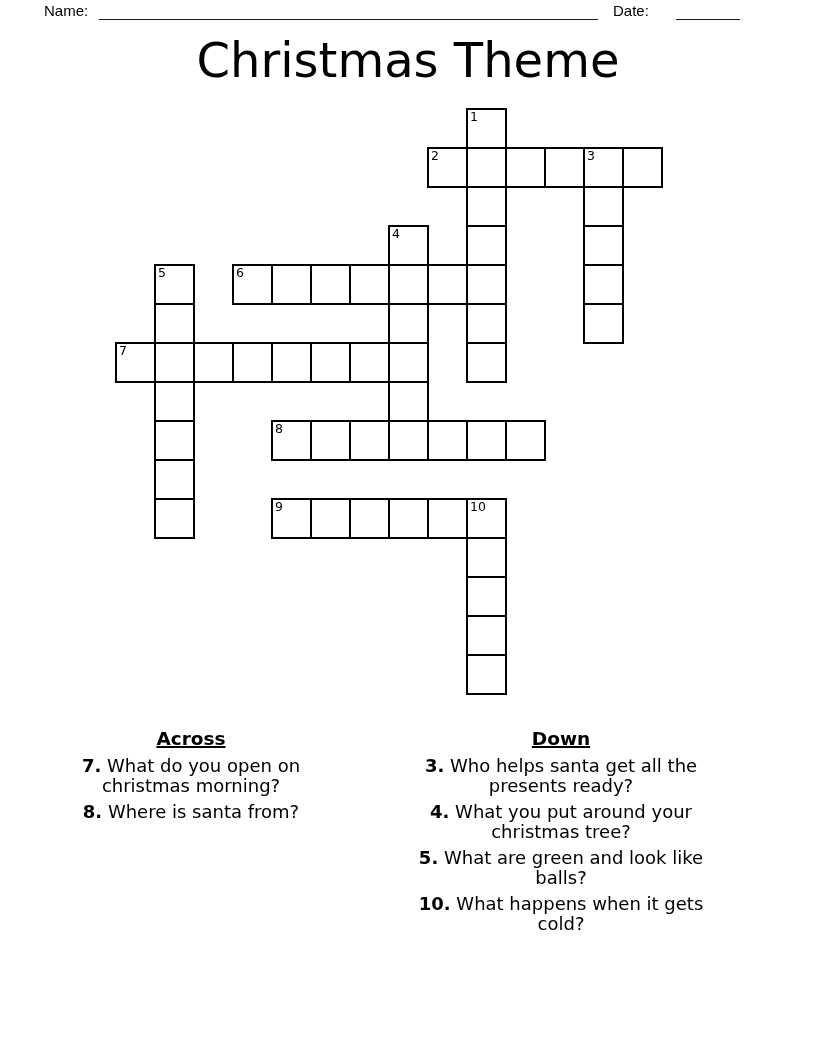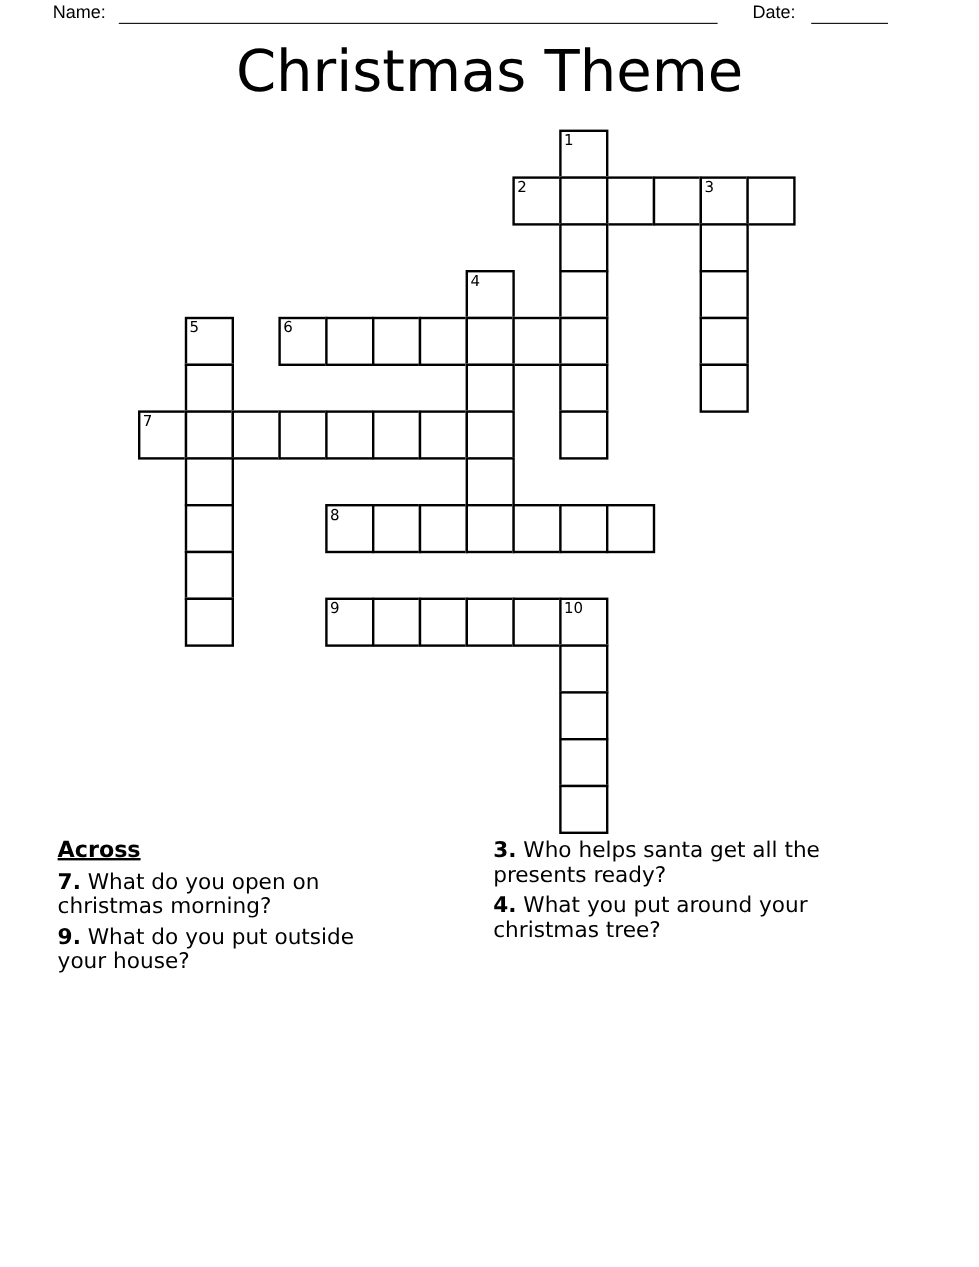--- a/index.html
+++ b/index.html
@@ -11,21 +11,21 @@
     color:#000000;
     overflow:hidden;
   }
   
   .hdr-label{
     position:absolute;top:2px;
     font-family:"Liberation Sans", sans-serif;
     font-size:15px;color:#000;
   }
   #name-label{left:44px;}
-  #date-label{left:627px;}
+  #date-label{left:613px;}
   .write-line{
     position:absolute;top:2px;height:17px;
     border-bottom:1.5px solid #1a1a1a;
   }
   #name-line{left:99px;width:499px;}
   #date-line{left:676px;width:64px;}
   
   #title{
     position:absolute;top:31px;left:0;width:816px;
     text-align:center;
@@ -40,21 +40,21 @@
     box-sizing:border-box;
     border:2px solid #000000;
     background:#ffffff;
   }
   .cell .num{
     position:absolute;top:0px;left:2px;
     font-size:12.5px;line-height:14px;
     color:#000;
   }
   
-  .clue-col{position:absolute;top:699px;font-size:18px;line-height:20.5px;}
+  .clue-col{position:absolute;top:729px;font-size:18px;line-height:20.5px;text-align:center;}
   #across-col{left:48px;width:286px;}
   #down-col{left:411px;width:300px;}
   .clue-heading{
     font-weight:bold;
     text-decoration:underline;
     text-decoration-thickness:2px;
     margin:0 0 6px 0;
     font-size:18.5px;
   }
   .clue-item{margin:0 0 5px 0;}
@@ -148,22 +148,25 @@
     <div class="cell" style="left: 466px; top: 537px;"></div>
     <div class="cell" style="left: 466px; top: 576px;"></div>
     <div class="cell" style="left: 466px; top: 615px;"></div>
     <div class="cell" style="left: 466px; top: 654px;"></div>
   </div>
 
 <div id="across-col" class="clue-col">
   <p class="clue-heading">Across</p>
   <div id="across-list">
       <p class="clue-item"><b>7.</b> What do you open on christmas morning?</p>
-      <p class="clue-item"><b>9.</b> What do you put outside your house?</p>
+      <p class="clue-item"><b>8.</b> Where is santa from?</p>
     </div>
 </div>
 
 <div id="down-col" class="clue-col">
+  <p class="clue-heading">Down</p>
   <div id="down-list">
       <p class="clue-item"><b>3.</b> Who helps santa get all the presents ready?</p>
       <p class="clue-item"><b>4.</b> What you put around your christmas tree?</p>
+      <p class="clue-item"><b>5.</b> What are green and look like balls?</p>
+      <p class="clue-item"><b>10.</b> What happens when it gets cold?</p>
     </div>
 </div>
 
 </body></html>

